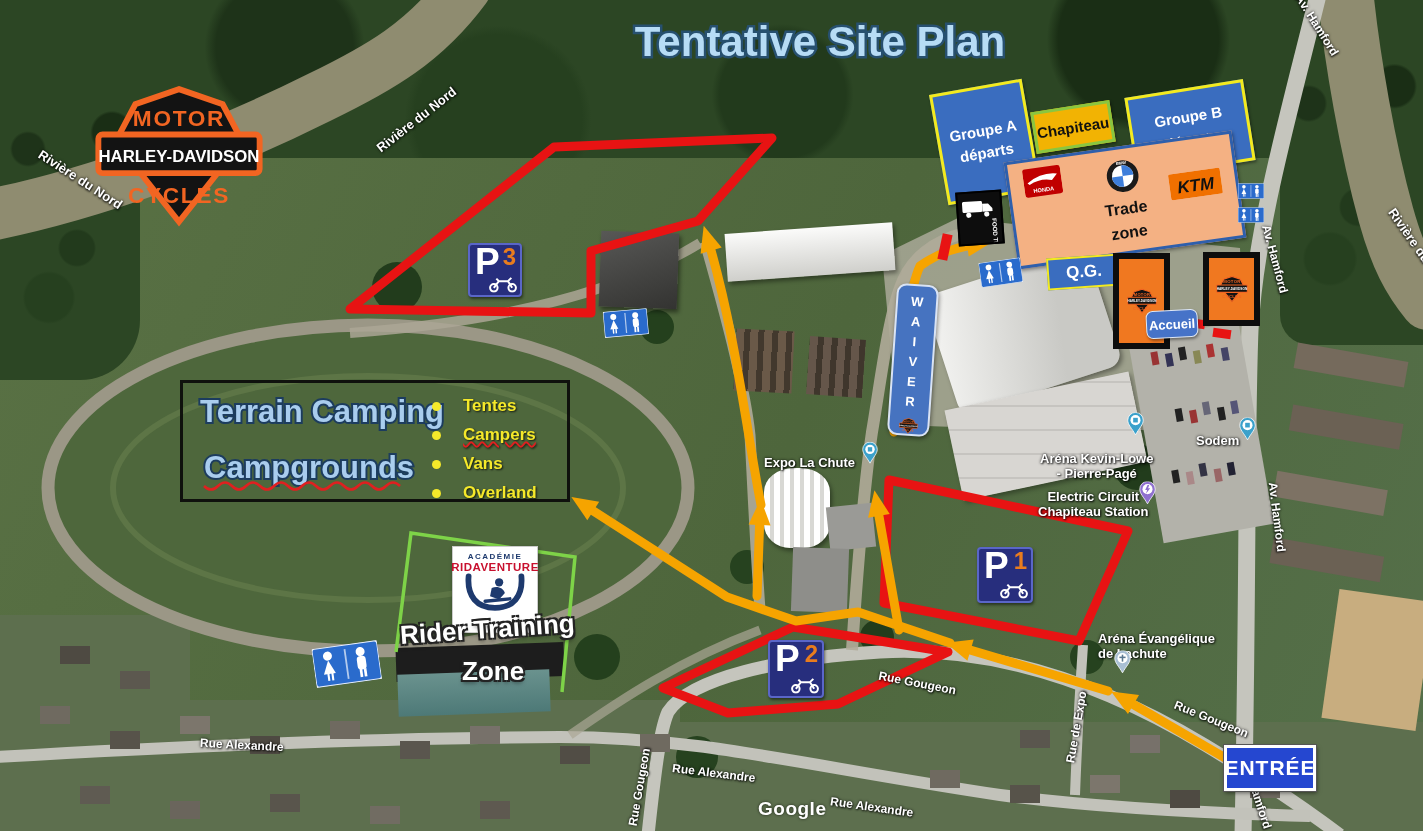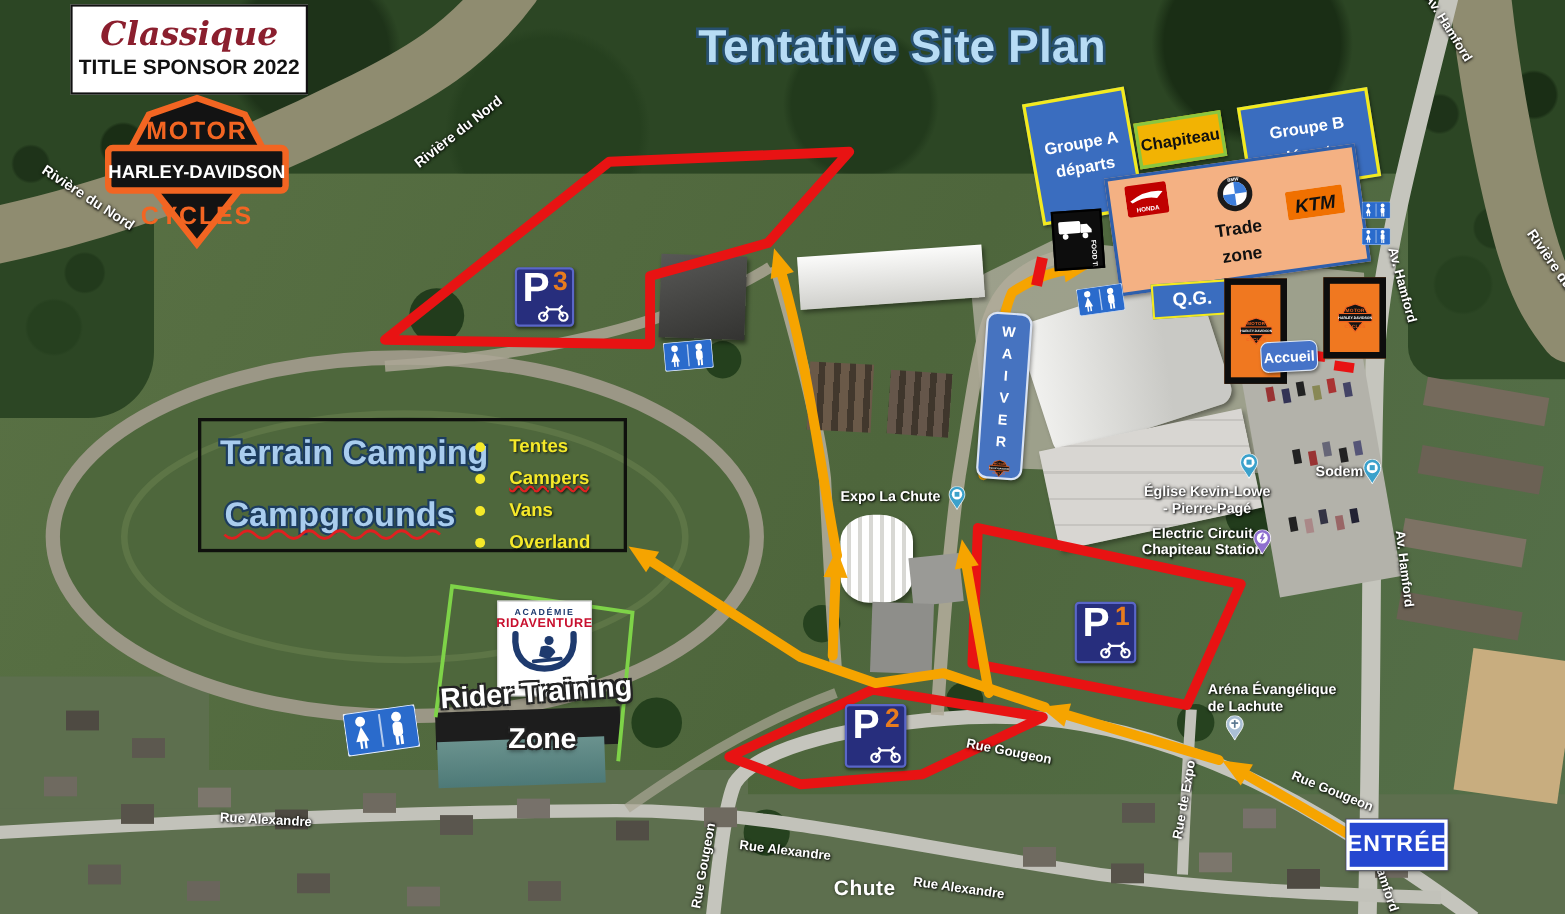--- a/index.html
+++ b/index.html
@@ -16,21 +16,21 @@
      #2c4624;}
   .suburb{background:#5d6f4e;}
   .bld{position:absolute;}
   
   .bluebox{background:#3a6dbf;border:3px solid #f3ea1f;color:#fff;font-weight:bold;
            display:flex;flex-direction:column;align-items:center;justify-content:center;text-align:center;
            box-shadow:1px 2px 3px rgba(0,0,0,.4);}
   .lbl{color:#fff;font-size:12px;font-weight:bold;white-space:nowrap;
        text-shadow:0 0 3px rgba(0,0,0,.9),1px 1px 2px rgba(0,0,0,.8);}
   .poi{color:#fff;font-size:13px;font-weight:bold;text-align:center;line-height:1.15;white-space:nowrap;
-       text-shadow:0 0 3px rgba(0,0,0,.9),1px 1px 2px rgba(0,0,0,.85);}
+       text-shadow:0 0 3px rgba(0,0,0,.9),1px 1px 2px rgba(0,0,0,.85);margin-top:12px;}
   .psign{background:#272e7d;border:2px solid #5a66c8;border-radius:4px;box-shadow:1px 2px 3px rgba(0,0,0,.5);}
   .psign .pl{position:absolute;left:5px;top:-4px;color:#fff;font-size:37px;font-weight:bold;font-family:"Liberation Sans",sans-serif;}
   .psign .pn{position:absolute;right:4px;top:-2px;color:#e87c1e;font-size:24px;font-weight:bold;}
   .psign svg{position:absolute;right:2px;bottom:2px;}
   .white-outline{color:#fff;font-weight:bold;
        text-shadow:-2px -2px 0 #232323,2px -2px 0 #232323,-2px 2px 0 #232323,2px 2px 0 #232323,0 3px 4px rgba(0,0,0,.5);}
   .camp-item{color:#f5e92a;font-size:17px;font-weight:bold;text-shadow:1px 1px 2px rgba(0,0,0,.8);}
   .bullet{width:9px;height:9px;border-radius:50%;background:#f5e92a;display:inline-block;margin-right:22px;}
   .stamp{position:absolute;}
 </style>
@@ -183,21 +183,21 @@
   <div class="abs lbl" style="left:672px;top:766px;transform:rotate(7deg);">Rue Alexandre</div>
   <div class="abs lbl" style="left:830px;top:800px;transform:rotate(8deg);">Rue Alexandre</div>
   <div class="abs lbl" style="left:1040px;top:720px;transform:rotate(-80deg);">Rue de Expo</div>
 
   <div class="abs poi" style="left:722px;top:444px;padding-left:42px;"><span>Expo La Chute</span></div>
   <svg class="abs" style="left:862px;top:442px;" width="16" height="22" viewBox="0 0 22 30">
       <use href="#pin-blue"></use>
     </svg>
 
   <div class="abs poi" style="left:1040px;top:440px;">
-    <span>Église Kevin-Lowe</span><br>
+    <span>Aréna Kevin-Lowe</span><br>
     <span>- Pierre-Pagé</span>
   </div>
   <svg class="abs" style="left:1127px;top:412px;" width="17" height="24" viewBox="0 0 22 30">
       <use href="#pin-blue"></use>
     </svg>
 
   <div class="abs poi" style="left:1038px;top:478px;">
     <span>Electric Circuit</span><br>
     <span>Chapiteau Station</span>
   </div>
@@ -211,30 +211,26 @@
     </svg>
 
   <div class="abs poi" style="left:1098px;top:620px;text-align:left;">
     <span>Aréna Évangélique</span><br>
     <span>de Lachute</span>
   </div>
   <svg class="abs" style="left:1114px;top:650px;" width="17" height="24" viewBox="0 0 22 30">
       <use href="#pin-church"></use>
     </svg>
 
-  <div class="abs" style="left:758px;top:798px;color:#fff;font-size:19px;font-weight:bold;letter-spacing:.5px;text-shadow:0 0 3px rgba(0,0,0,.7);">Chute</div>
+  <div class="abs" style="left:758px;top:798px;color:#fff;font-size:19px;font-weight:bold;letter-spacing:.5px;text-shadow:0 0 3px rgba(0,0,0,.7);">Google</div>
 
   <svg class="abs" style="left:540px;top:10px;" width="560" height="64">
     <text x="280" y="46" text-anchor="middle" font-family="Liberation Sans,sans-serif" font-size="42" font-weight="bold" fill="#b7dcf5" stroke="#27506f" stroke-width="5" paint-order="stroke">Tentative Site Plan</text>
   </svg>
 
-  <div class="abs" style="left:64px;top:4px;width:212px;height:78px;background:#fff;border:2px solid #111;display:flex;flex-direction:column;align-items:center;justify-content:center;">
-    <div style="font-family:'DejaVu Serif',serif;font-style:italic;font-weight:bold;font-size:30px;color:#8b1f2e;line-height:1;">Classique</div>
-    <div style="font-size:19px;font-weight:bold;color:#111;margin-top:4px;">TITLE SPONSOR 2022</div>
-  </div>
   <svg class="abs" style="left:95px;top:84px;" width="168" height="143" viewBox="0 0 200 170">
       <use href="#hdlogo"></use>
     </svg>
 
   <div class="abs bluebox" style="left:938px;top:86px;width:88px;height:106px;transform:rotate(-10deg);font-size:15px;line-height:1.5;">
     <span>Groupe A</span>
     <span>départs</span>
   </div>
   <div class="abs" style="left:1033px;top:106px;width:74px;height:36px;transform:rotate(-9deg);background:#f2b303;border:3px solid #8ac640;display:flex;align-items:center;justify-content:center;font-weight:bold;font-size:15px;color:#111;box-shadow:1px 2px 3px rgba(0,0,0,.4);">
     <span>Chapiteau</span>

